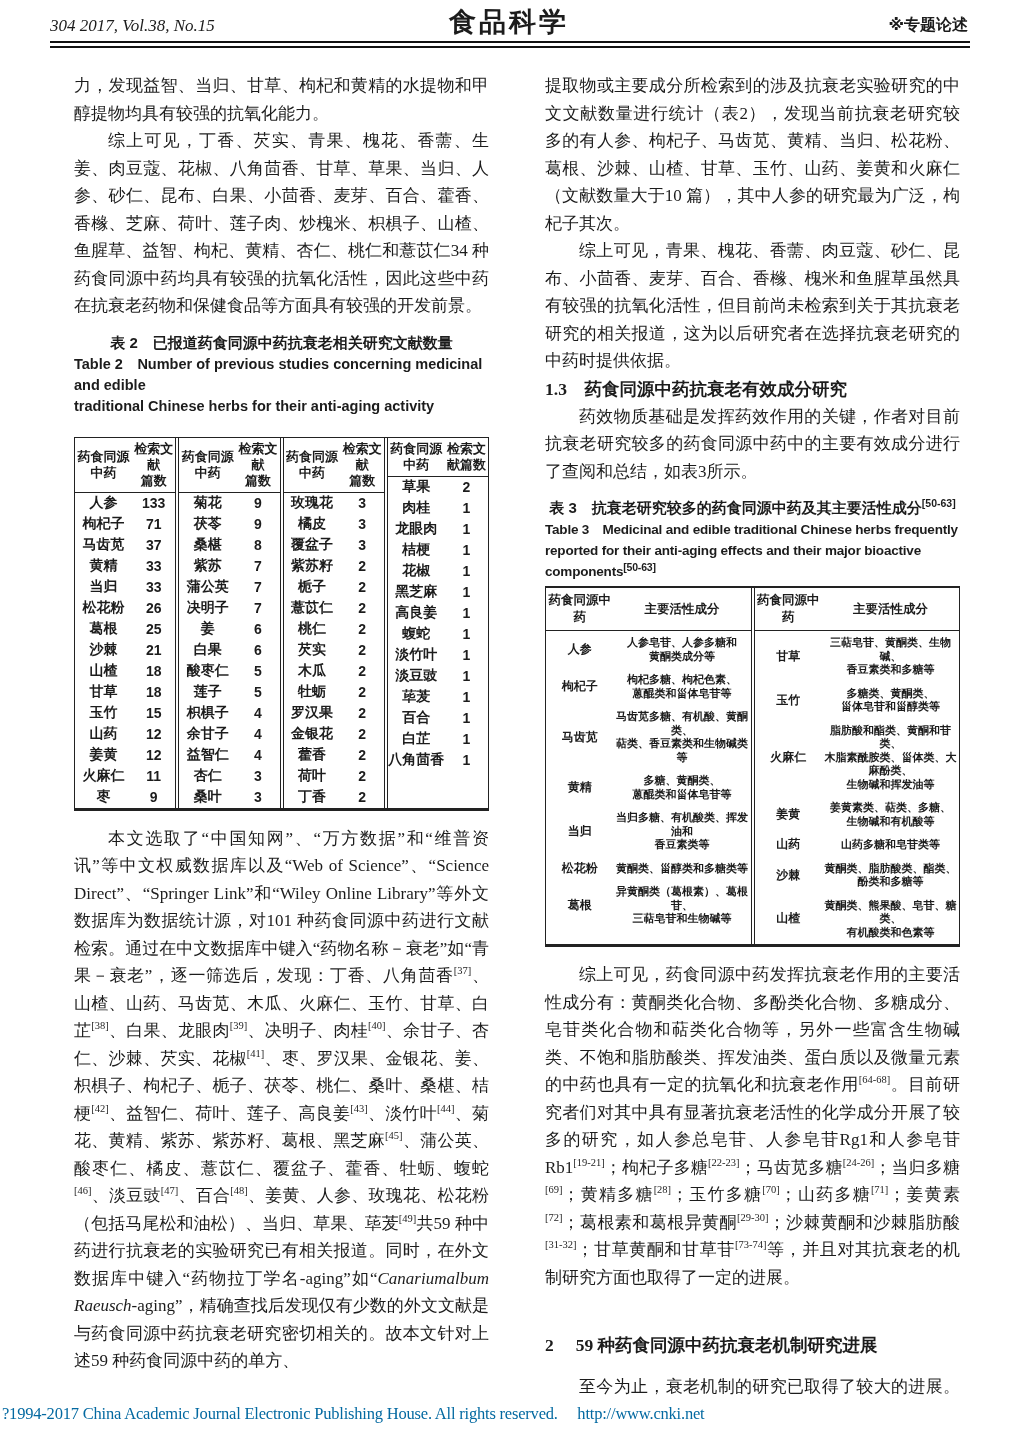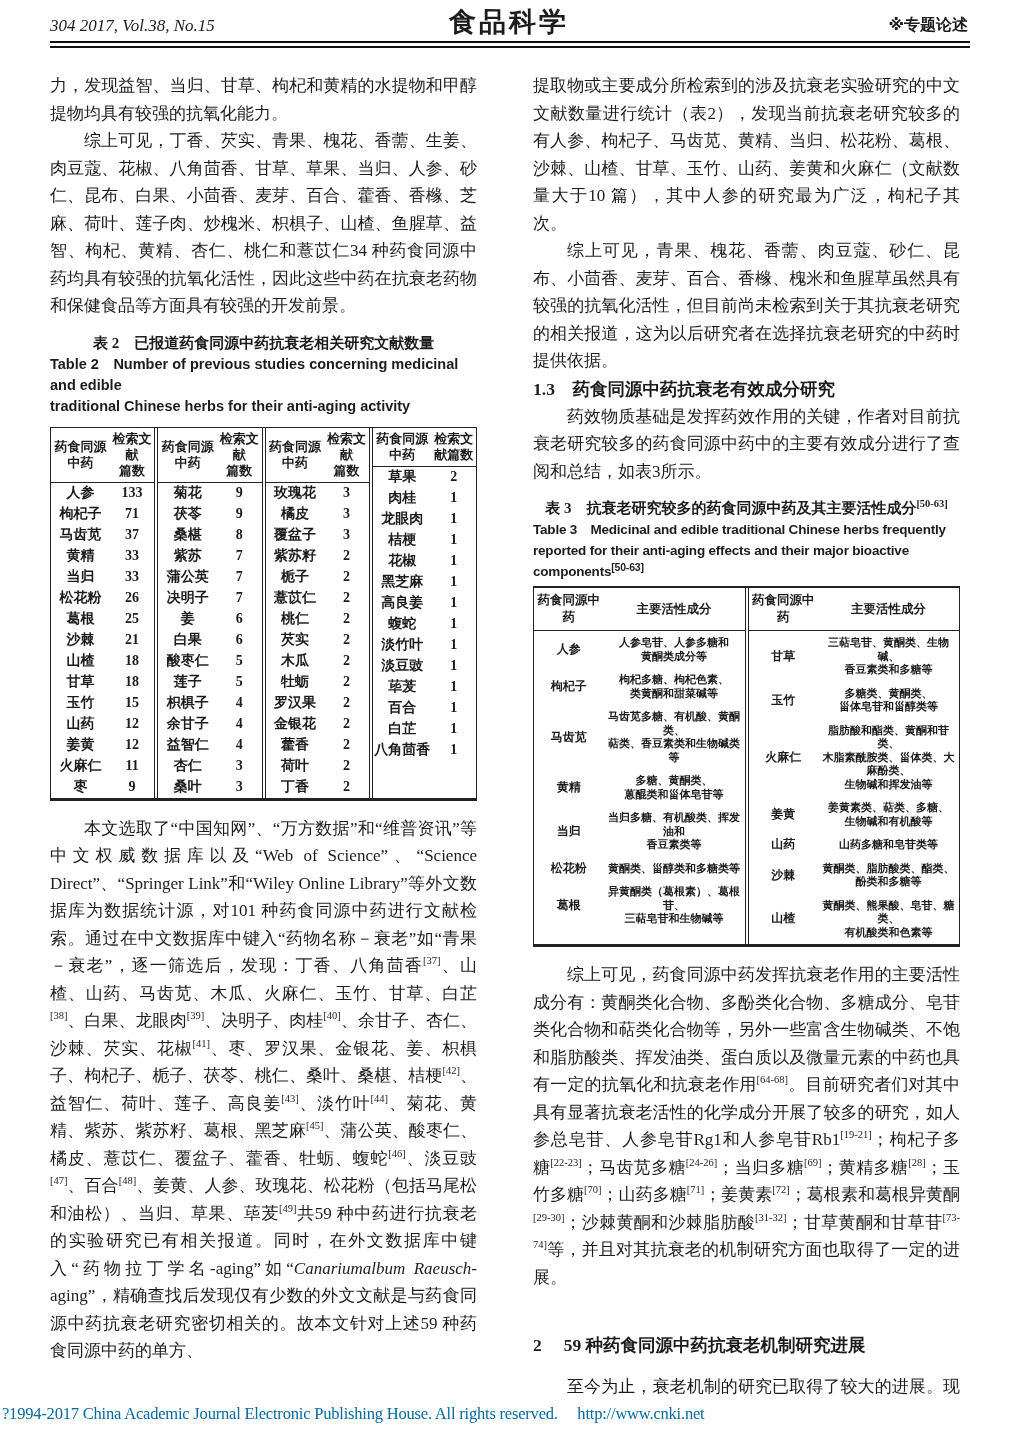--- a/index.html
+++ b/index.html
@@ -10,40 +10,40 @@
   .hdr{display:grid;grid-template-columns:1fr auto 1fr;align-items:flex-end;
        padding:8px 16px 0 50px;}
   .hdr-issue{font-style:italic;font-size:17px;justify-self:start;}
   .hdr-mast{font-family:"Liberation Sans","DejaVu Sans",sans-serif;font-weight:900;
             font-size:27px;letter-spacing:3px;justify-self:center;line-height:28px;}
   .hdr-sec{font-family:"Liberation Sans","DejaVu Sans",sans-serif;font-weight:700;
            font-size:16px;justify-self:end;}
   .rule{margin:5px 14px 0 50px;height:3px;border-top:2.5px solid #111;border-bottom:2.5px solid #111;}
 
   
-  .columns{display:flex;gap:56px;padding:24px 24px 0 50px;height:1330px;overflow:hidden;}
+  .columns{display:flex;gap:56px;padding:24px 24px 0 74px;height:1330px;overflow:hidden;}
   .col{flex:1 1 0;min-width:0;}
 
   p.body{margin:0;font-size:17px;line-height:27.5px;text-align:justify;}
   p.indent{text-indent:2em;}
   sup{font-size:10.5px;line-height:0;}
   .h-sub{font-size:17.5px;font-weight:600;margin:0;line-height:28px;
          font-family:"Liberation Serif","DejaVu Serif",sans-serif;}
   .h-sec{font-size:17.5px;font-weight:600;margin:40px 0 14px;line-height:28px;}
 
   
-  .cap-cn{font-family:Liberation Serif, serif;font-weight:700;
+  .cap-cn{font-family:Liberation Sans, sans-serif;font-weight:700;
           font-size:15px;text-align:center;margin-top:12px;line-height:22px;}
   .cap-en{font-family:"Liberation Sans","DejaVu Sans",sans-serif;font-weight:700;
           font-size:14.5px;text-align:left;line-height:21px;}
   .cap-en.tight{font-size:13.5px;letter-spacing:-0.2px;}
 
   
-  .t2wrap{display:flex;align-items:stretch;border:1.5px solid #222;border-bottom:3px solid #222;margin-top:10px;
-          font-family:Liberation Serif, serif;}
+  .t2wrap{display:flex;align-items:stretch;border:1.5px solid #222;border-bottom:3px solid #222;margin-top:20px;
+          font-family:Liberation Sans, sans-serif;}
   .t2cell{flex:1 1 0;min-width:0;}
   table.t2{width:100%;border-collapse:collapse;}
   .t2 th{font-size:13px;line-height:16px;border-bottom:1.5px solid #222;padding:3px 0;
          white-space:pre-line;font-weight:600;text-align:center;}
   .t2 td{font-size:14px;height:21px;text-align:center;padding:0;font-weight:600;}
   .t2 th:first-child,.t2 td:first-child{width:57%;}
   .vsep{width:2px;border-left:1.5px solid #222;border-right:1.5px solid #222;flex:0 0 auto;}
 
   
   .t3wrap{display:flex;align-items:stretch;border:1.5px solid #222;border-top:2px solid #222;
@@ -399,21 +399,21 @@
               </thead>
               <tbody>
                 <tr>
                   <td class="herb">人参</td>
                   <td class="comp">人参皂苷、人参多糖和
 黄酮类成分等</td>
                 </tr>
                 <tr>
                   <td class="herb">枸杞子</td>
                   <td class="comp">枸杞多糖、枸杞色素、
-类黄酮和甜菜碱等</td>
+蒽醌类和甾体皂苷等</td>
                 </tr>
                 <tr>
                   <td class="herb">马齿苋</td>
                   <td class="comp">马齿苋多糖、有机酸、黄酮类、
 萜类、香豆素类和生物碱类等</td>
                 </tr>
                 <tr>
                   <td class="herb">黄精</td>
                   <td class="comp">多糖、黄酮类、
 蒽醌类和甾体皂苷等</td>

